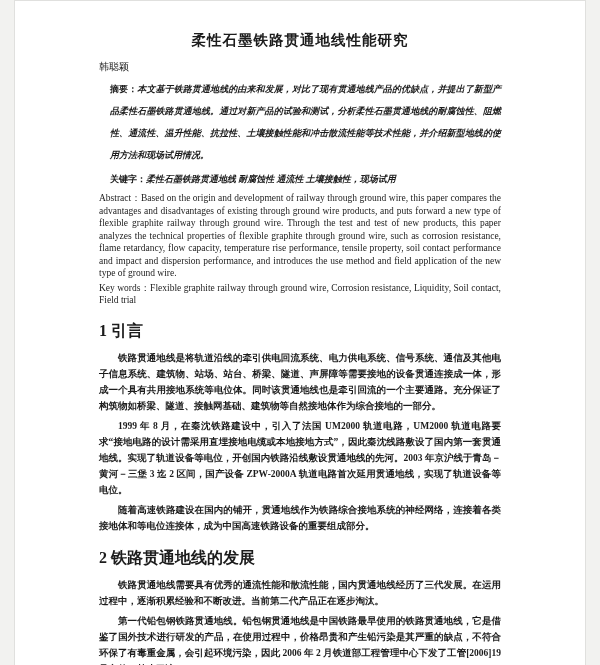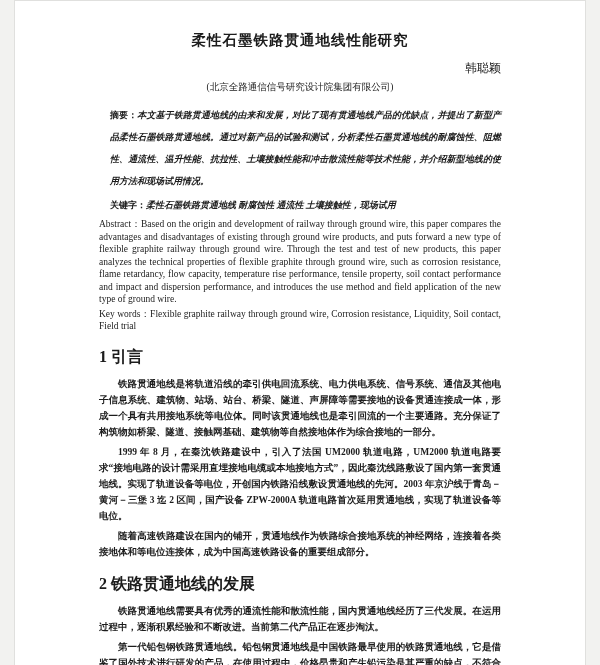--- a/index.html
+++ b/index.html
@@ -21,22 +21,22 @@
     overflow: hidden;
   }
   .title {
     margin: 0 0 10px 0;
     text-align: center;
     font-size: 14.5px;
     font-weight: bold;
     letter-spacing: 1px;
   }
   .author {
-    text-align: right;
-    font-size: 12px;
+    text-align: left;
+    font-size: 10px;
     margin: 6px 0 4px 0;
   }
   .affiliation {
     text-align: center;
     font-size: 9.5px;
     margin: 4px 0 10px 0;
   }
   .abstract-cn, .keywords-cn {
     font-size: 9px;
     line-height: 22px;
@@ -75,21 +75,20 @@
 </style>
 </head>
 <body>
 
 <div class="page">
 
   <h1 class="title">柔性石墨铁路贯通地线性能研究</h1>
 
   <div class="author">韩聪颖</div>
 
-  <div class="affiliation">(北京全路通信信号研究设计院集团有限公司)</div>
 
   <p class="abstract-cn"><span class="label">摘要：</span><span>本文基于铁路贯通地线的由来和发展，对比了现有贯通地线产品的优缺点，并提出了新型产品柔性石墨铁路贯通地线。通过对新产品的试验和测试，分析柔性石墨贯通地线的耐腐蚀性、阻燃性、通流性、温升性能、抗拉性、土壤接触性能和冲击散流性能等技术性能，并介绍新型地线的使用方法和现场试用情况。</span></p>
 
   <p class="keywords-cn"><span class="label">关键字：</span><span>柔性石墨铁路贯通地线  耐腐蚀性  通流性  土壤接触性，现场试用</span></p>
 
   <p class="abstract-en"><span class="label">Abstract：</span><span>Based on the origin and development of railway through ground wire, this paper compares the advantages and disadvantages of existing through ground wire products, and puts forward a new type of flexible graphite railway through ground wire. Through the test and test of new products, this paper analyzes the technical properties of flexible graphite through ground wire, such as corrosion resistance, flame retardancy, flow capacity, temperature rise performance, tensile property, soil contact performance and impact and dispersion performance, and introduces the use method and field application of the new type of ground wire.</span></p>
 
   <p class="keywords-en"><span class="label">Key words：</span><span>Flexible graphite railway through ground wire, Corrosion resistance, Liquidity, Soil contact, Field trial</span></p>
 
   <h2 class="section-heading">1 引言</h2>

